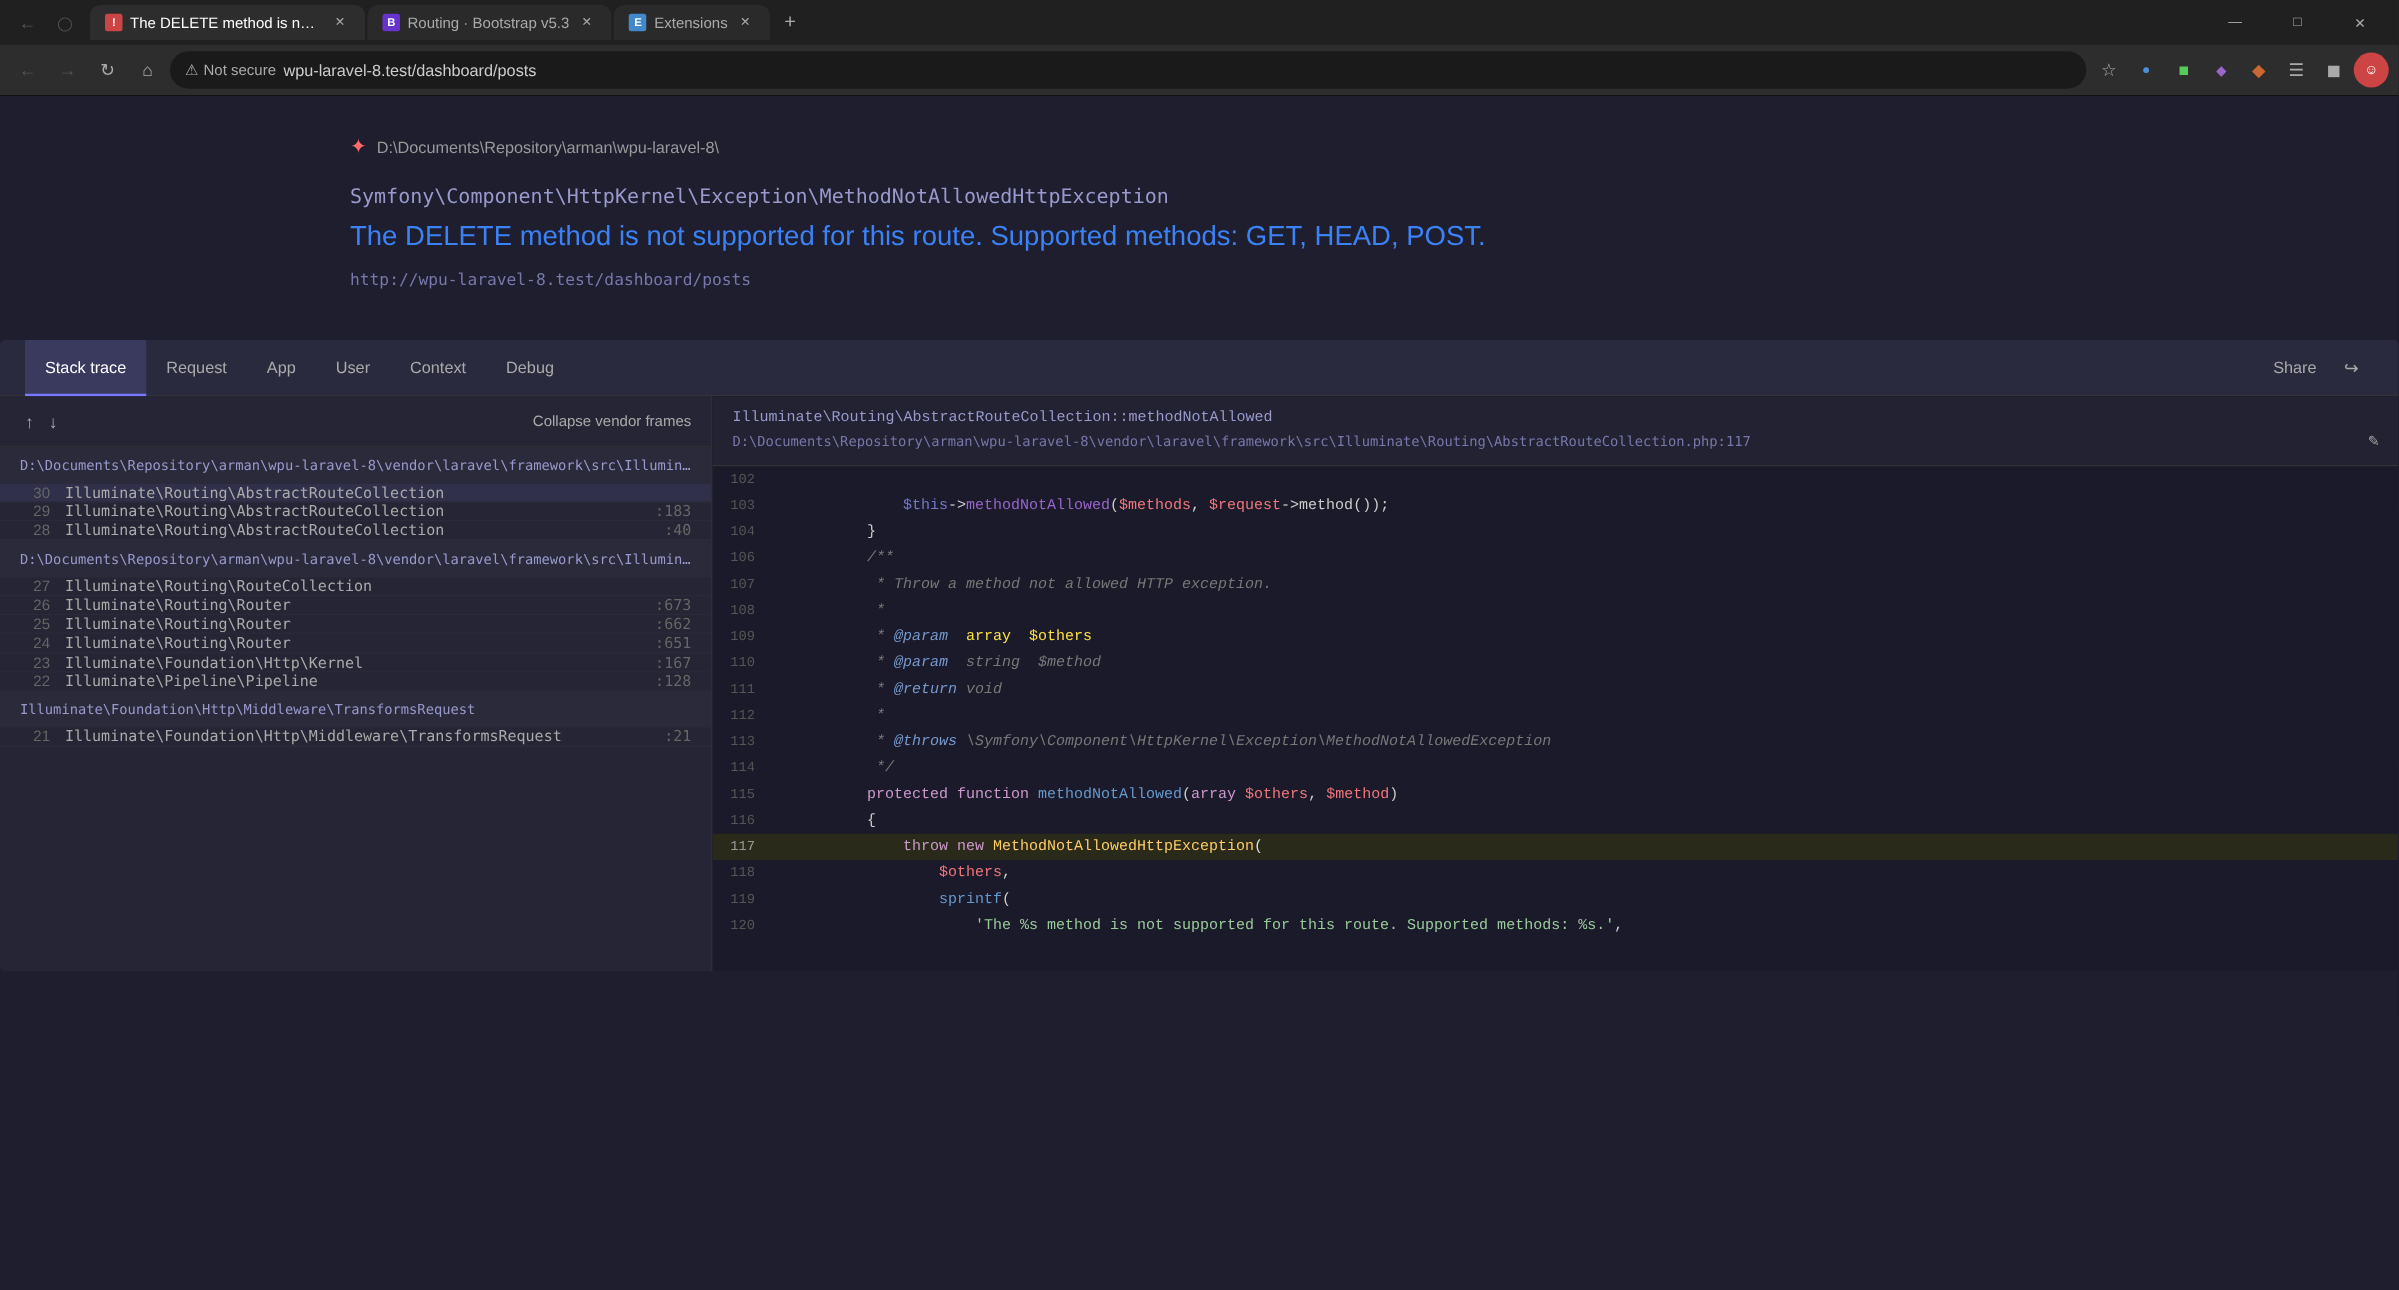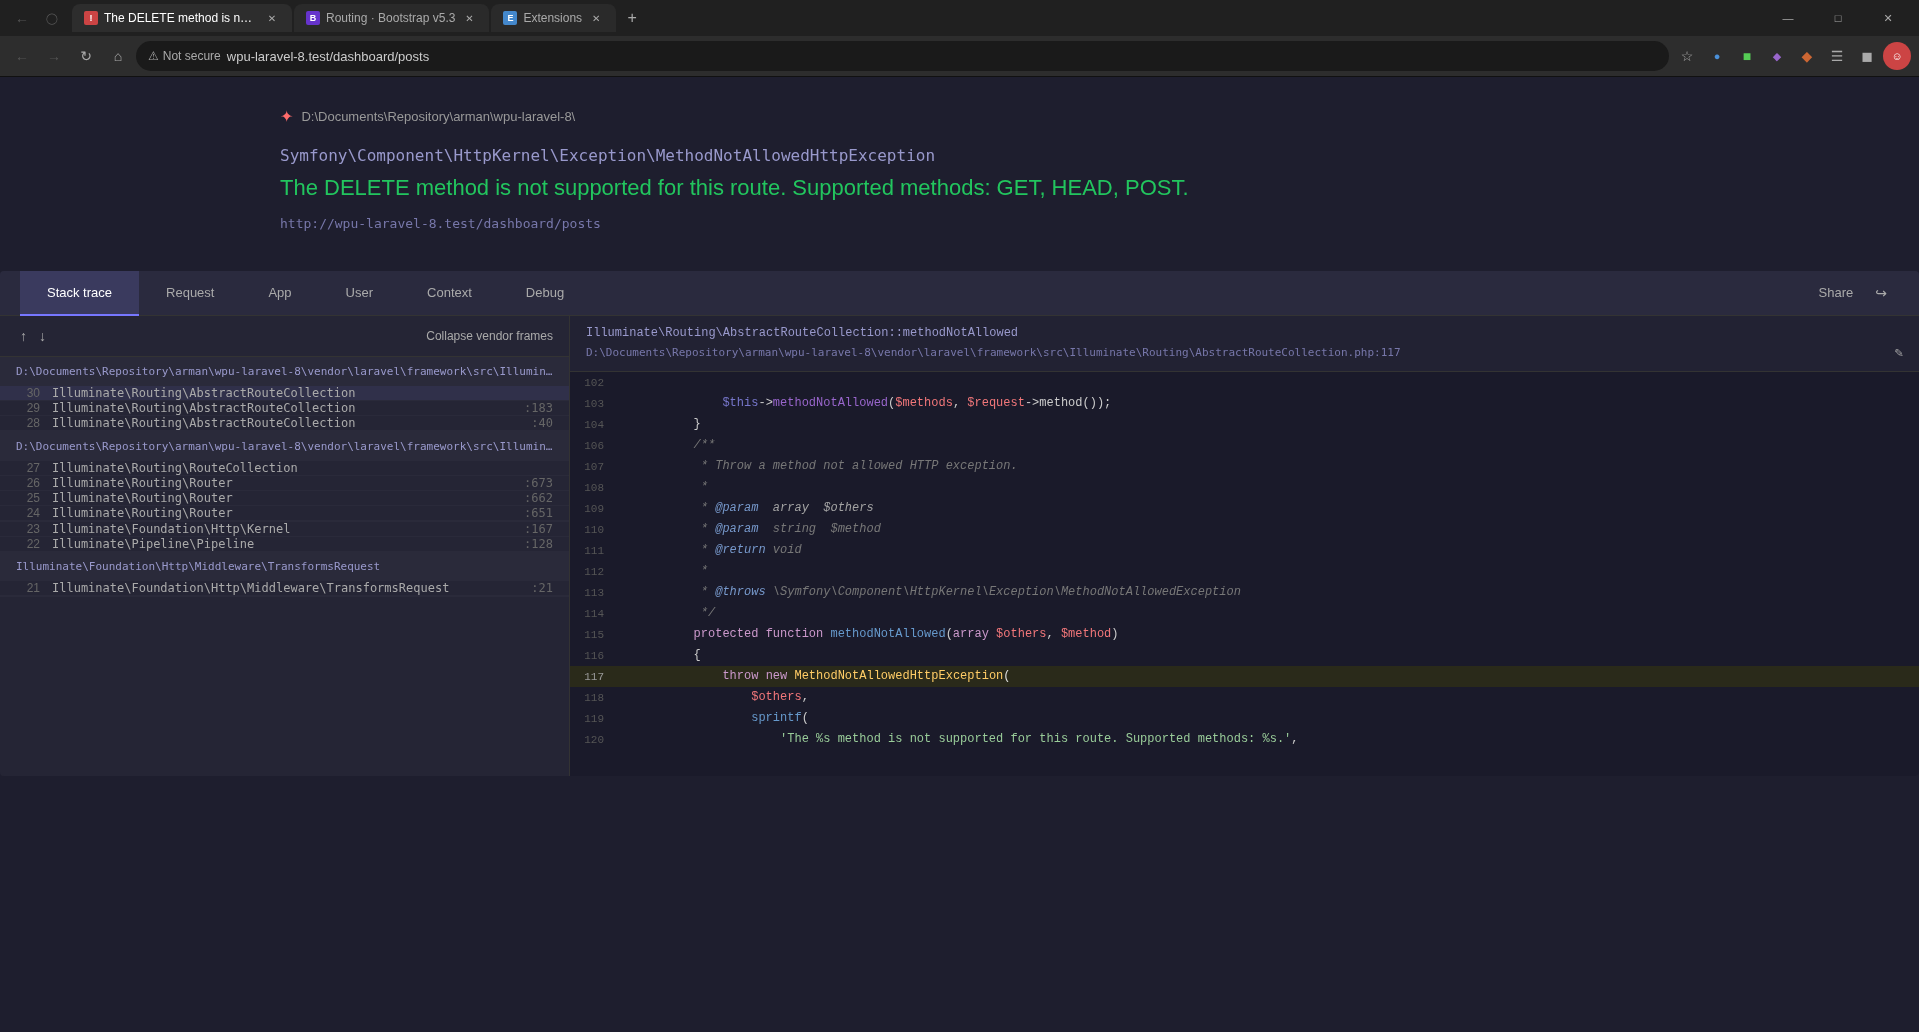--- a/index.html
+++ b/index.html
@@ -182,21 +182,21 @@
       font-size: 13px;
       font-family: Liberation Sans, sans-serif;
     }
     .exception-class {
       color: #9999cc;
       font-size: 16px;
       margin-bottom: 8px;
       font-family: monospace;
     }
     .exception-message {
-      color: #22c55e;
+      color: #3b82f6;
       font-size: 22px;
       font-weight: 400;
       margin-bottom: 12px;
       line-height: 1.4;
     }
     .exception-url {
       color: #7777aa;
       font-size: 13px;
       font-family: monospace;
     }
@@ -209,21 +209,21 @@
       overflow: hidden;
     }
     .stack-tabs {
       display: flex;
       align-items: center;
       background: #2a2a3e;
       border-bottom: 1px solid #333;
       padding: 0 20px;
     }
     .stack-tab {
-      padding: 14px 27px;
+      padding: 14px 16px;
       cursor: pointer;
       font-size: 13px;
       color: #aaa;
       border-bottom: 2px solid transparent;
       margin-bottom: -1px;
     }
     .stack-tab.active {
       color: #fff;
       background: #3a3a5e;
       border-bottom: 2px solid #7777ff;
@@ -592,21 +592,21 @@
             <span class="line-code"><span style="color:#777;font-style:italic;">         * Throw a method not allowed HTTP exception.</span></span>
           </div>
 
           <div class="code-line">
             <span class="line-num">108</span>
             <span class="line-code"><span style="color:#777;font-style:italic;">         *</span></span>
           </div>
 
           <div class="code-line">
             <span class="line-num">109</span>
-            <span class="line-code"><span style="color:#777;font-style:italic;">         * </span><span style="color:#7799cc;font-style:italic;">@param</span><span style="color:#a3a3a3;font-style:italic;">  array  $others</span></span>
+            <span class="line-code"><span style="color:#777;font-style:italic;">         * </span><span style="color:#7799cc;font-style:italic;">@param</span><span style="color:#fde047;">  array  $others</span></span>
           </div>
 
           <div class="code-line">
             <span class="line-num">110</span>
             <span class="line-code"><span style="color:#777;font-style:italic;">         * </span><span style="color:#7799cc;font-style:italic;">@param</span><span style="color:#777;font-style:italic;">  string  $method</span></span>
           </div>
 
           <div class="code-line">
             <span class="line-num">111</span>
             <span class="line-code"><span style="color:#777;font-style:italic;">         * </span><span style="color:#7799cc;font-style:italic;">@return</span><span style="color:#777;font-style:italic;"> void</span></span>

